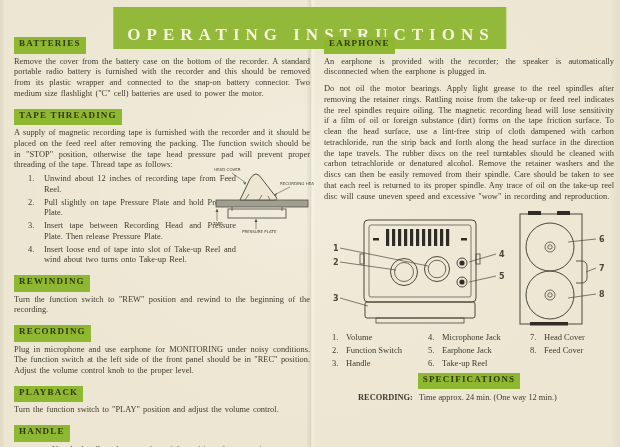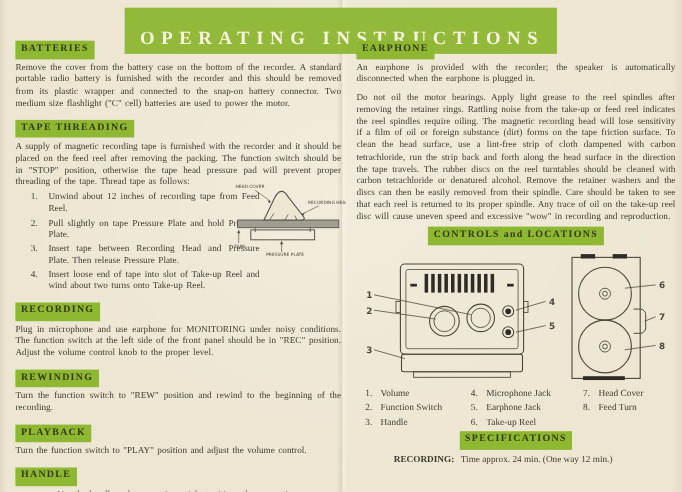--- a/index.html
+++ b/index.html
@@ -106,27 +106,27 @@
           <path d="M5,62 L5,50" stroke="#55524a" stroke-width="0.6" fill="none"></path>
           <path d="M5,50 l-1.5,3 l3,0 z" fill="#55524a"></path>
           <text x="30" y="74" font-size="4">PRESSURE PLATE</text>
           <path d="M44,70 L44,60" stroke="#55524a" stroke-width="0.6" fill="none"></path>
           <path d="M44,60 l-1.5,3 l3,0 z" fill="#55524a"></path>
         </svg>
       </div>
     </section>
 
     <section>
+      <span class="badge">REWINDING</span>
+      <p>Turn the function switch to "REW" position and rewind to the beginning of the recording.</p>
+    </section>
+
+    <section>
       <span class="badge">RECORDING</span>
       <p>Plug in microphone and use earphone for MONITORING under noisy conditions.  The function switch at the left side of the front panel should be in "REC" position.  Adjust the volume control knob to the proper level.</p>
-    </section>
-
-    <section>
-      <span class="badge">REWINDING</span>
-      <p>Turn the function switch to "REW" position and rewind to the beginning of the recording.</p>
     </section>
 
     <section>
       <span class="badge">PLAYBACK</span>
       <p>Turn the function switch to "PLAY" position and adjust the volume control.</p>
     </section>
 
     <section>
       <span class="badge">HANDLE</span>
       <p class="last">Use the handle to brace set in upright position when operating.</p>
@@ -138,23 +138,20 @@
     <section style="margin-bottom:6px">
       <span class="badge">EARPHONE</span>
       <p>An earphone is provided with the recorder; the speaker is automatically disconnected when the earphone is plugged in.</p>
     </section>
 
     <section style="margin-bottom:4px">
       <p>Do not oil the motor bearings.  Apply light grease to the reel spindles after removing the retainer rings.  Rattling noise from the take-up or feed reel indicates the reel spindles require oiling.  The magnetic recording head will lose sensitivity if a film of oil or foreign substance (dirt) forms on the tape friction surface.  To clean the head surface, use a lint-free strip of cloth dampened with carbon tetrachloride, run the strip back and forth along the head surface in the direction the tape travels.  The rubber discs on the reel turntables should be cleaned with carbon tetrachloride or denatured alcohol.  Remove the retainer washers and the discs can then be easily removed from their spindle.  Care should be taken to see that each reel is returned to its proper spindle.  Any trace of oil on the take-up reel disc will cause uneven speed and excessive "wow" in recording and reproduction.</p>
     </section>
 
     <section style="margin-bottom:4px">
-      <div class="badge-center">
-        <span class="badge">CONTROLS and LOCATIONS</span>
-      </div>
 
       <div>
         <svg width="290" height="122" viewBox="0 0 290 122">
           <g stroke="#4a483c" fill="none" stroke-width="1">
 
             <rect x="40" y="14" width="112" height="82" rx="4"></rect>
             <rect x="45" y="19" width="102" height="72" rx="2" stroke-width="0.7"></rect>
 
             <g fill="#2e2c24" stroke="none">
               <rect x="62" y="23" width="3.2" height="17"></rect>
@@ -256,21 +253,21 @@
               <span>Take-up Reel</span>
             </div>
         </div>
         <div class="legend-col c3">
           <div class="legend-item">
               <span class="n">7.</span>
               <span>Head Cover</span>
             </div>
           <div class="legend-item">
               <span class="n">8.</span>
-              <span>Feed Turn</span>
+              <span>Feed Cover</span>
             </div>
         </div>
       </div>
     </section>
 
     <section>
       <div class="badge-center">
         <span class="badge">SPECIFICATIONS</span>
       </div>
       <div class="specs">

